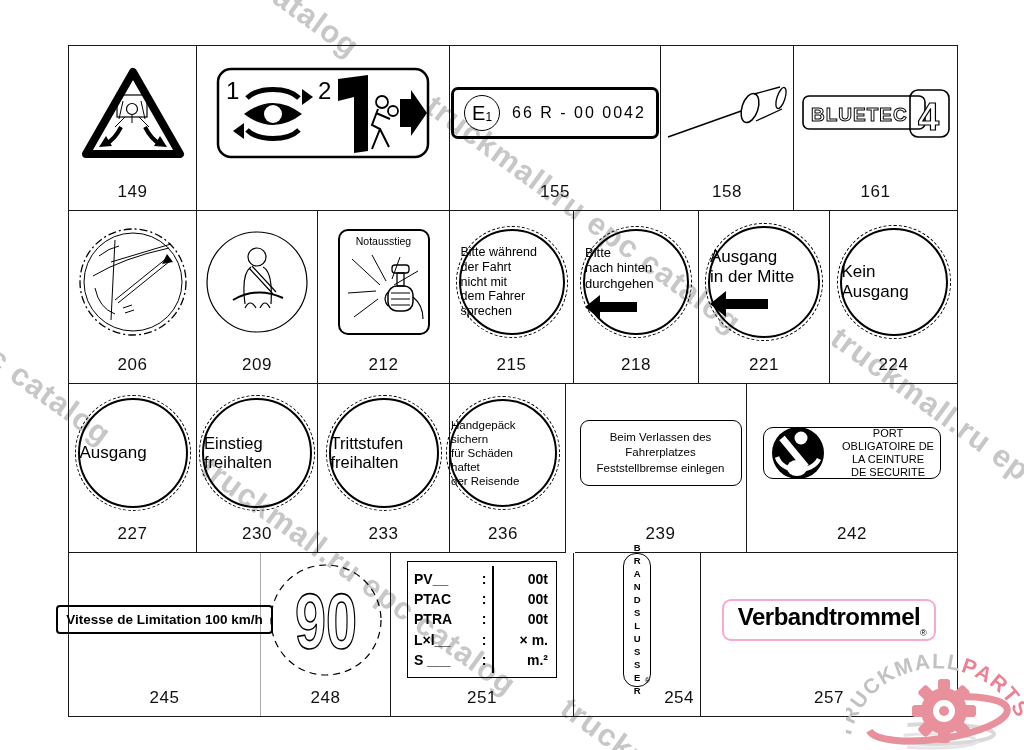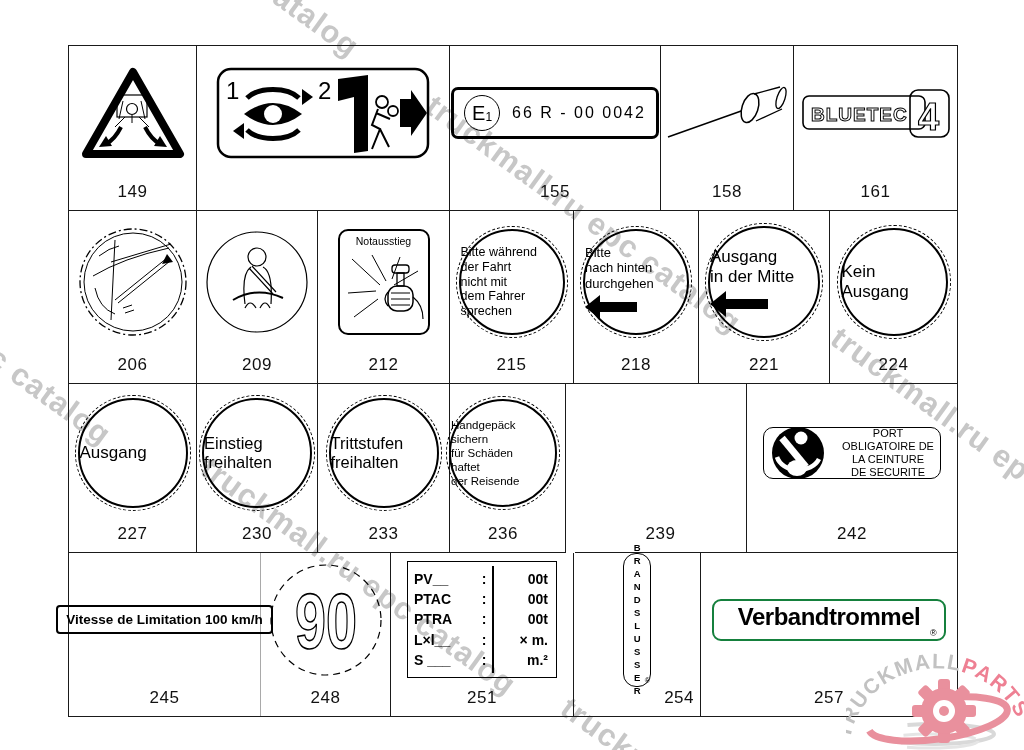--- a/index.html
+++ b/index.html
@@ -67,21 +67,21 @@
   .tbl251::after{content:"";position:absolute;left:84px;top:4px;bottom:4px;width:1.5px;background:#000}
   .r251{display:flex;align-items:baseline;font-weight:bold;font-size:14px;line-height:1.45}
   .r251 .l{width:60px;white-space:nowrap}
   .r251 .c{width:20px;text-align:center}
   .r251 .v{flex:1;text-align:right;padding-right:2px;white-space:nowrap}
   .pill254{border:1.5px solid #000;border-radius:13px;width:26px;height:132px;
     display:flex;align-items:center;justify-content:center;position:relative}
   .vtext{writing-mode:vertical-rl;text-orientation:upright;
     font-size:9.5px;font-weight:bold;letter-spacing:2px;line-height:1}
   .reg254{position:absolute;bottom:2px;right:0;font-size:7px}
-  .plate257{border:2px solid #15803d;border-radius:9px;padding:2px 24px 8px;
+  .plate257{border:2px solid #f9a8d4;border-radius:9px;padding:2px 14px 8px;
     font-size:24px;font-weight:bold;letter-spacing:-.5px;position:relative;white-space:nowrap}
   .reg257{position:absolute;right:8px;bottom:1px;font-size:9px;font-weight:normal}
   
   #logo{position:absolute;left:846px;top:633px;z-index:2}
 </style>
 </head>
 <body>
 
 <div class="wm" style="left:58px;top:-188px">truckmall.ru epc catalog</div>
 <div class="wm" style="left:440px;top:88px">truckmall.ru epc catalog</div>
@@ -285,20 +285,25 @@
         <div>sichern</div>
         <div>für Schäden</div>
         <div>haftet</div>
         <div>der Reisende</div>
       </div>
     </div>
     <div class="num">236</div>
   </div>
 
   <div class="cell" style="left:506px;top:338px;width:172px;height:169px">
+    <div class="plate239">
+      <div>Beim Verlassen des</div>
+      <div>Fahrerplatzes</div>
+      <div>Feststellbremse einlegen</div>
+    </div>
     <div class="num">239</div>
   </div>
 
   <div class="cell last" style="left:678px;top:338px;width:210px;height:169px">
     <div class="plate242">
       <svg width="56" height="56" viewBox="0 0 56 56">
         <circle cx="28" cy="28" r="26" fill="#000"></circle>
         <circle cx="31" cy="13" r="6.5" fill="#fff"></circle>
         <path d="M12 13 L36 42" stroke="#fff" stroke-width="7"></path>
         <ellipse cx="27" cy="43" rx="10" ry="8" fill="#fff"></ellipse>

